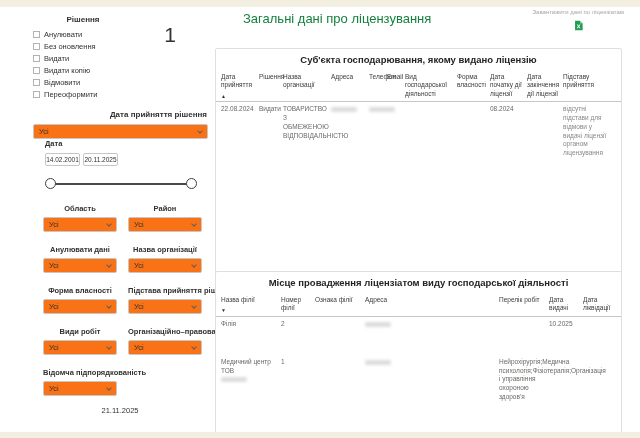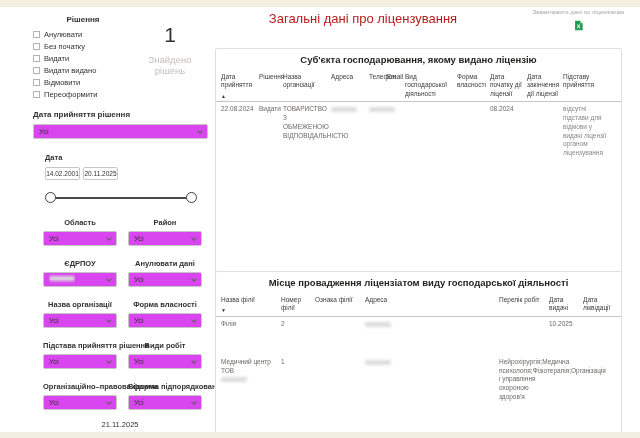--- a/index.html
+++ b/index.html
@@ -17,52 +17,52 @@
   .decision-row { display:flex; margin-bottom:4px; }
   .decision-left { width:100px; }
   .decision-title { font-size:8px; font-weight:bold; text-align:center; margin:2px 0 6px 0; color:#323130; }
   .chk { display:flex; align-items:center; margin-bottom:3px; }
   .cbox { width:7px; height:7px; border:1px solid #b5b3b1; background:#fff; margin-right:4px; flex:0 0 auto; }
   .chk span.lbl { font-size:7.5px; color:#323130; }
   .counter { flex:1; text-align:center; padding-top:10px; }
   .counter .num { font-size:21px; color:#333; line-height:1.1; }
   .counter .cap { font-size:9.5px; color:#c2bfbc; margin-top:8px; }
 
-  .sec-label { font-size:8px; font-weight:bold; text-align:left; color:#323130; margin-bottom:5px; }
-  .sel { height:15px; border:1px solid #c8c6c4; border-radius:2px; background:#d946ef;
+  .sec-label { font-size:8px; font-weight:bold; text-align:right; color:#323130; margin-bottom:5px; }
+  .sel { height:15px; border:1px solid #c8c6c4; border-radius:2px; background:#f97316;
          display:flex; align-items:center; justify-content:space-between; padding:0 5px; }
   .sel .val { font-size:7.5px; color:#323130; white-space:nowrap; overflow:hidden; }
   .chev { width:4px; height:4px; border-right:1px solid #605e5c; border-bottom:1px solid #605e5c;
           transform:rotate(45deg); margin-top:-2px; flex:0 0 auto; }
   #decision-date-filter { margin:8px 0 0 0; }
   #decision-date-filter .sel { width:175px; margin-left:0; }
 
-  #date-block { margin-top:14px; }
+  #date-block { }
   #date-block .dlabel { font-size:7.5px; font-weight:bold; color:#323130; margin:0 0 5px 12px; text-align:left; }
   .date-inputs { display:flex; gap:3px; margin-left:12px; }
   .date-box { width:35px; height:13px; border:1px solid #c8c6c4; border-radius:2px; font-size:6.5px;
               display:flex; align-items:center; justify-content:center; color:#323130; }
   .slider { position:relative; margin:12px 0 0 12px; width:152px; height:12px; }
   .slider .track { position:absolute; left:5px; right:5px; top:5px; height:2px; background:#4a4a4a; }
   .handle { position:absolute; top:0; width:11px; height:11px; border:1.5px solid #404040; border-radius:50%; background:#fff; }
   .handle.left { left:0; } .handle.right { right:0; }
 
   #filters { display:grid; grid-template-columns:74px 74px; column-gap:11px; row-gap:13px; margin:14px 0 0 10px; }
   .fitem .flabel { font-size:7.5px; font-weight:bold; text-align:center; color:#323130; margin-bottom:4px;
                    white-space:nowrap; overflow:visible; }
   .fitem .sel { width:74px; }
 
   #updated { text-align:center; margin-top:10px; }
   #updated .ulabel { font-size:7.5px; font-weight:bold; color:#323130; }
   #updated .uval { font-size:7.5px; color:#323130; margin-top:4px; }
 
   
   #main { position:absolute; left:213px; top:7px; width:427px; height:425px; }
-  #page-title { position:absolute; left:30px; top:4px; width:240px; text-align:center;
-                font-size:13px; font-weight:500; color:#b91c1c; }
+  #page-title { position:absolute; left:30px; top:4px; width:240px; 
+                font-size:13px; font-weight:500; color:#15803d; }
   #download { position:absolute; right:16px; top:2px; text-align:center; }
   #download .dl-label { font-size:6px; color:#a8a6a4; }
   #download .dl-icon { margin-top:2px; }
 
   .card { position:absolute; left:2px; width:407px; background:#fff; border:1px solid #e1dfdd; border-radius:2px; }
   #card1 { top:41px; height:236px; }
   #card2 { top:264px; height:200px; }
   .card-title { font-size:9.5px; font-weight:bold; color:#252423; text-align:center; margin-top:5px; }
 
   .thead, .tbody { display:grid; padding:0 4px; }
@@ -90,43 +90,42 @@
     <div class="decision-row">
       <div class="decision-left">
         <div class="decision-title">Рішення</div>
         <div>
             <div class="chk">
               <span class="cbox"></span>
               <span class="lbl">Анулювати</span>
             </div>
             <div class="chk">
               <span class="cbox"></span>
-              <span class="lbl">Без початку</span>
+              <span class="lbl">Без оновлення</span>
             </div>
             <div class="chk">
               <span class="cbox"></span>
               <span class="lbl">Видати</span>
             </div>
             <div class="chk">
               <span class="cbox"></span>
-              <span class="lbl">Видати видано</span>
+              <span class="lbl">Видати копію</span>
             </div>
             <div class="chk">
               <span class="cbox"></span>
               <span class="lbl">Відмовити</span>
             </div>
             <div class="chk">
               <span class="cbox"></span>
               <span class="lbl">Переоформити</span>
             </div>
           </div>
       </div>
       <div class="counter">
         <div class="num">1</div>
-        <div class="cap">Знайдено рішень</div>
       </div>
     </div>
 
     <div id="decision-date-filter">
       <div class="sec-label">Дата прийняття рішення</div>
       <div class="sel">
         <span class="val">Усі</span>
         <span class="chev"></span>
       </div>
     </div>
@@ -149,27 +148,20 @@
           <div class="flabel">Область</div>
           <div class="sel">
             <span class="val">Усі</span>
             <span class="chev"></span>
           </div>
         </div>
         <div class="fitem">
           <div class="flabel">Район</div>
           <div class="sel">
             <span class="val">Усі</span>
-            <span class="chev"></span>
-          </div>
-        </div>
-        <div class="fitem">
-          <div class="flabel">ЄДРПОУ</div>
-          <div class="sel">
-            <span class="val"><span class="redact"></span></span>
             <span class="chev"></span>
           </div>
         </div>
         <div class="fitem">
           <div class="flabel">Анулювати дані</div>
           <div class="sel">
             <span class="val">Усі</span>
             <span class="chev"></span>
           </div>
         </div>

